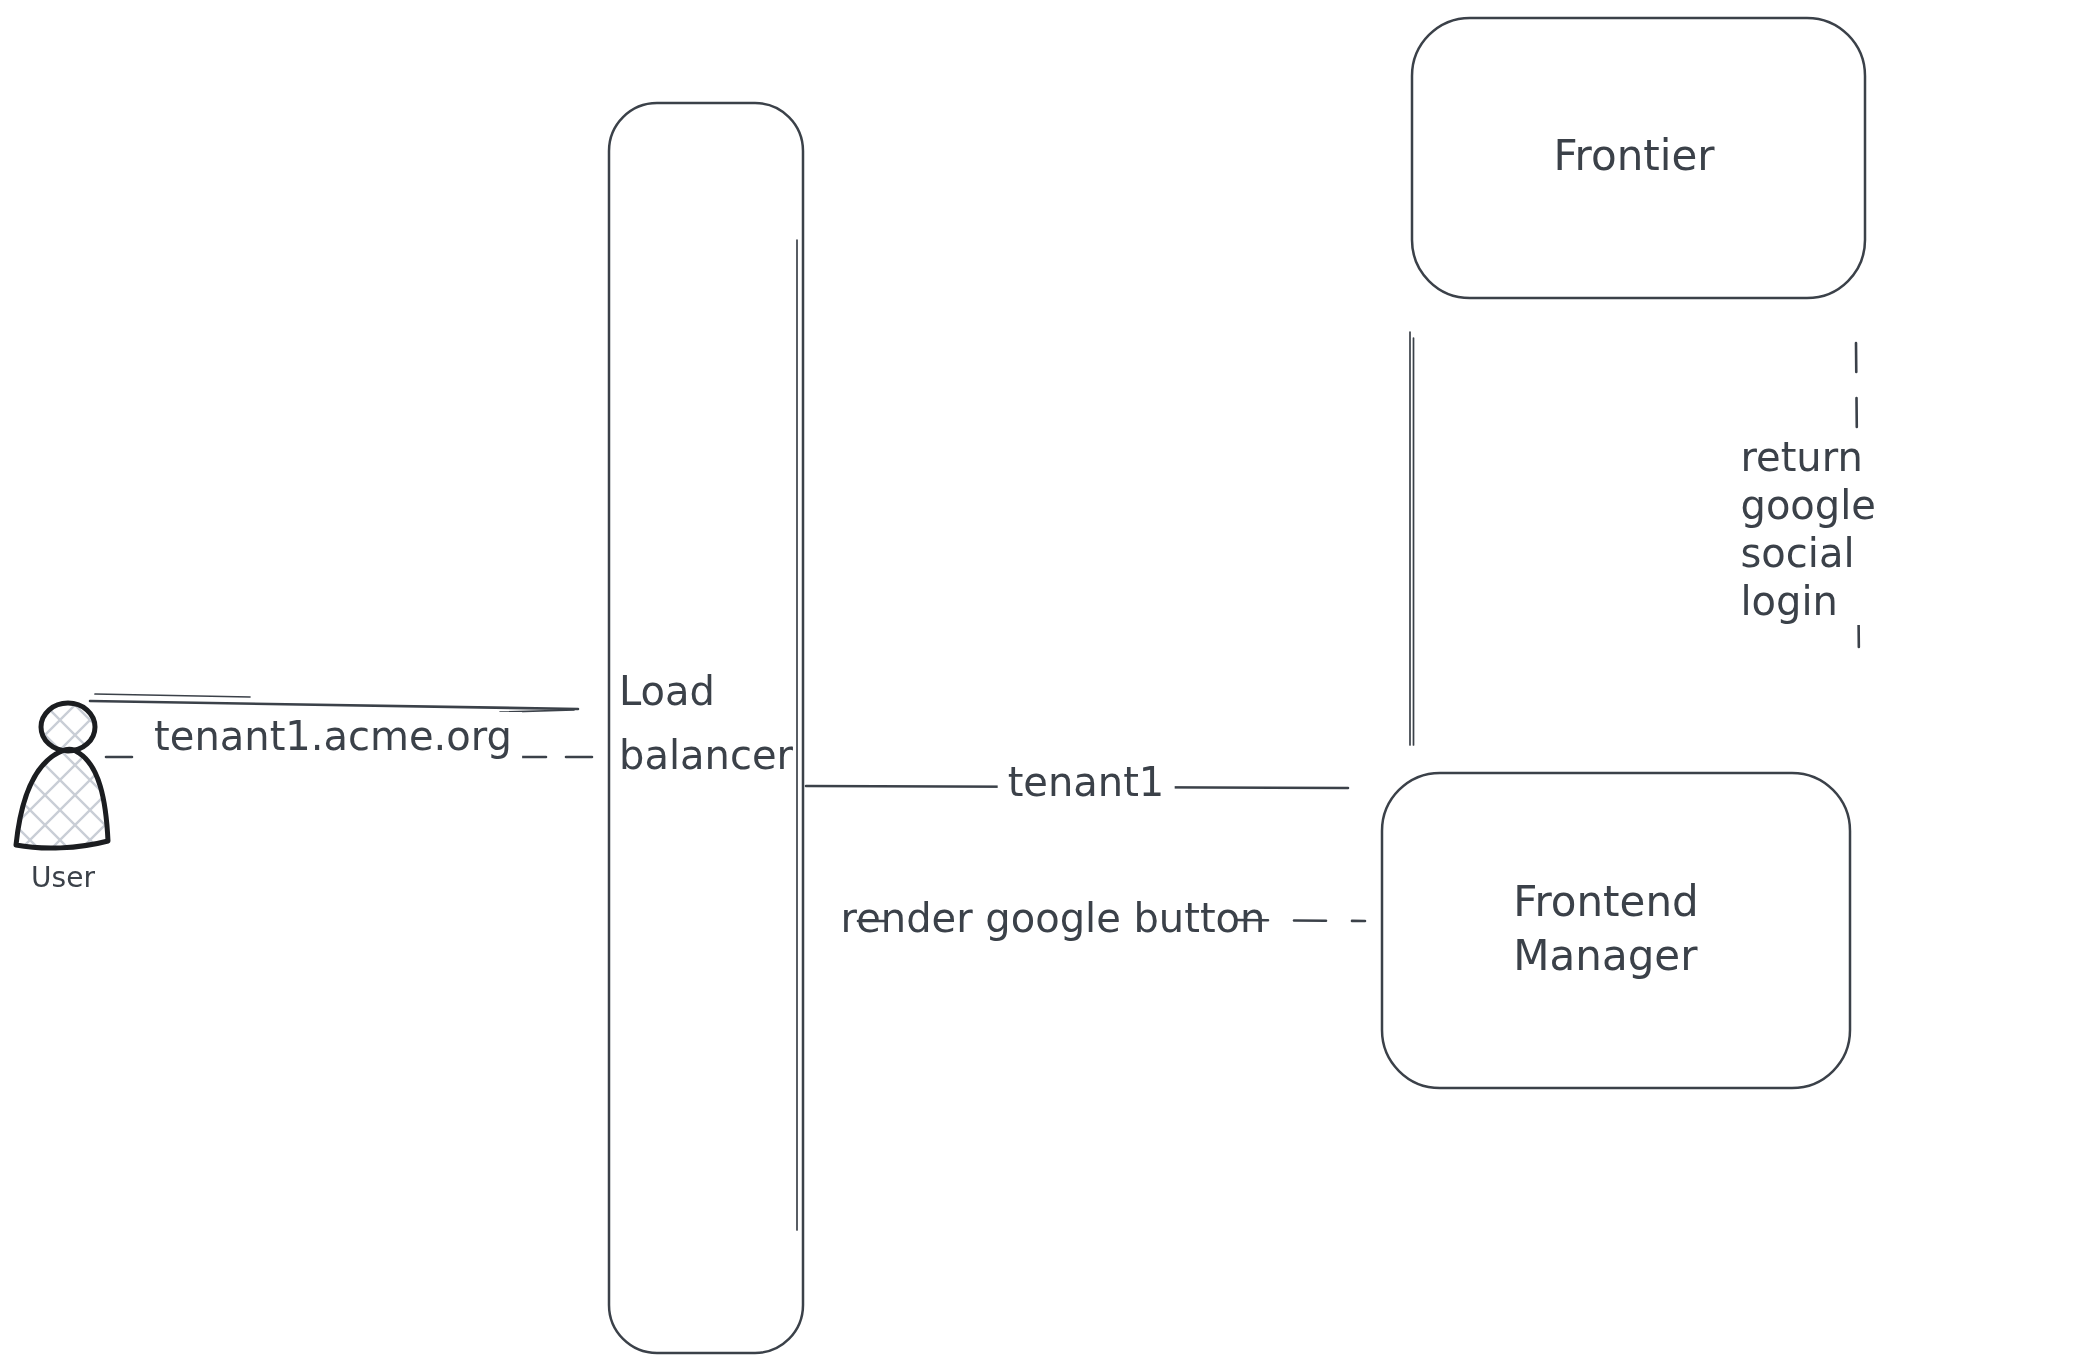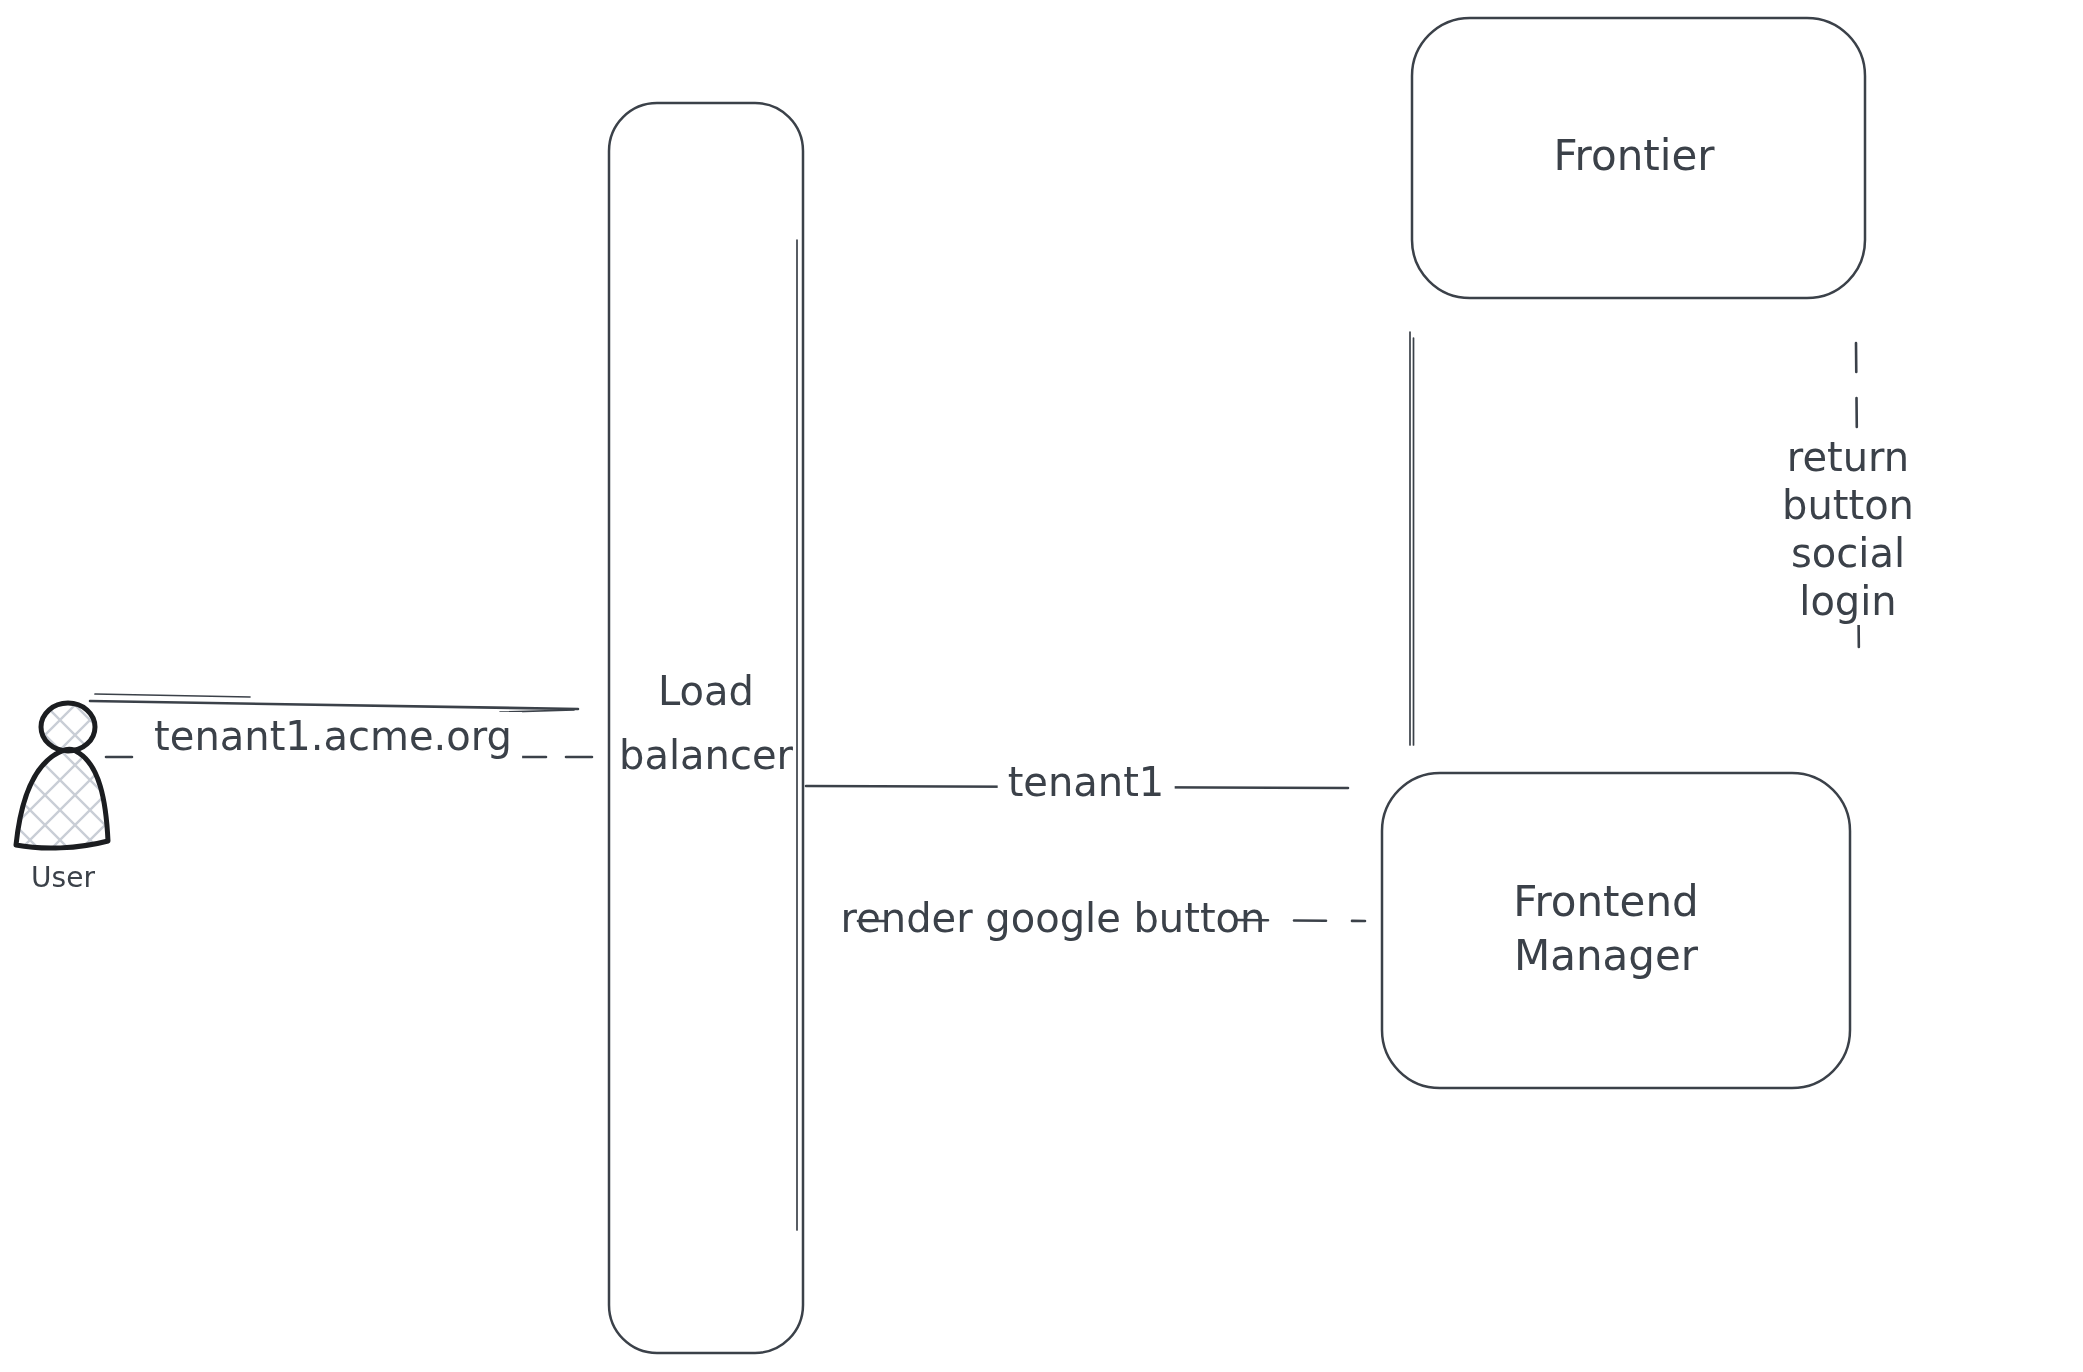--- a/index.html
+++ b/index.html
@@ -32,21 +32,21 @@
     stroke-linejoin: round;
   }
   .hatch { stroke: var(--color-crosshatch, #c9ced6); stroke-width: 2.4; fill: none; }
 
   
   .lbl {
     position: absolute;
     transform: translate(-50%, -50%);
     color: var(--color-text, #3b4149);
     white-space: pre-line;
-    text-align: center;
+    text-align: left;
     font-size: 40px;
     line-height: 48px;
     letter-spacing: 0px;
   }
   .lbl-node { font-size: 42px; line-height: 54px; }
   .bg-white { background: var(--color-background, #ffffff); padding: 0 10px; }
 </style>
 </head>
 <body>
 
@@ -117,16 +117,16 @@
   <div class="lbl lbl-node" style="left:1606px; top:929px;">Frontend
 Manager</div>
 
   <div class="lbl bg-white" style="left:333px; top:736px;">tenant1.acme.org</div>
 
   <div class="lbl bg-white" style="left:1086px; top:782px;">tenant1</div>
 
   <div class="lbl" style="left:1053px; top:918px;">render google button</div>
 
 
-  <div class="lbl bg-white" style="left:1848px; top:529px;">return button social
+  <div class="lbl bg-white" style="left:1848px; top:529px;">return google social
 login</div>
 
 </div>
 
 </body></html>

